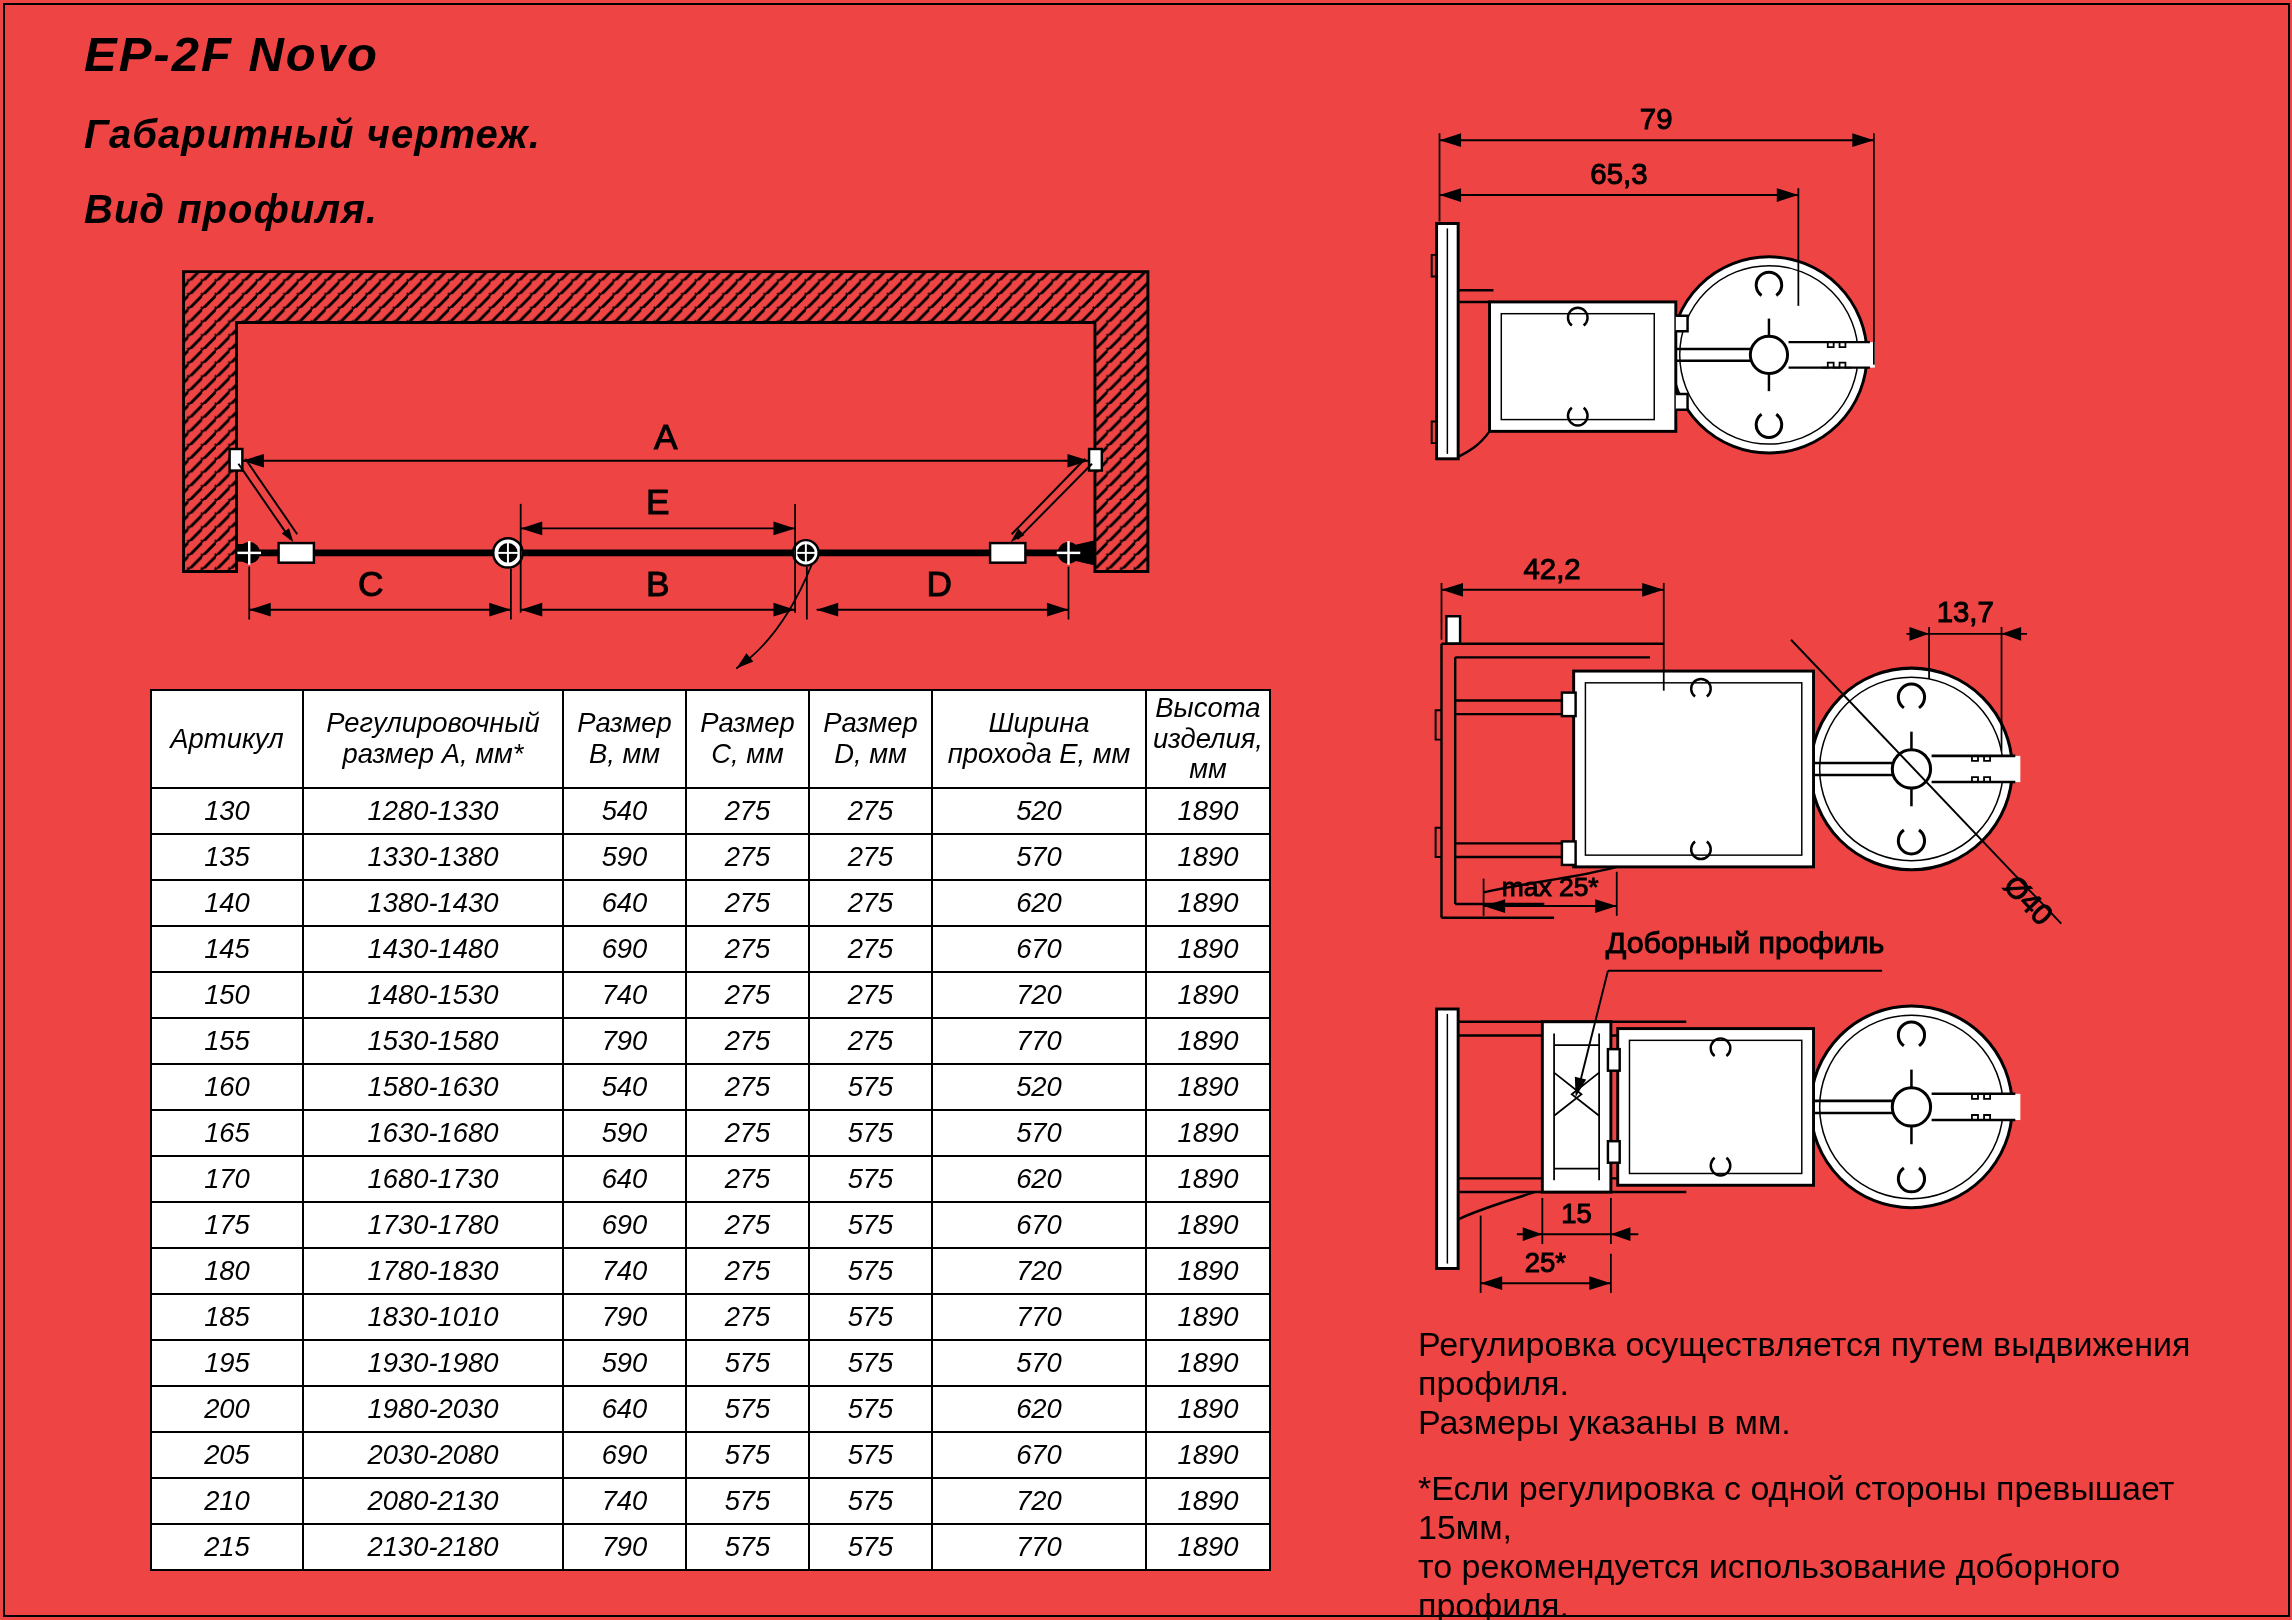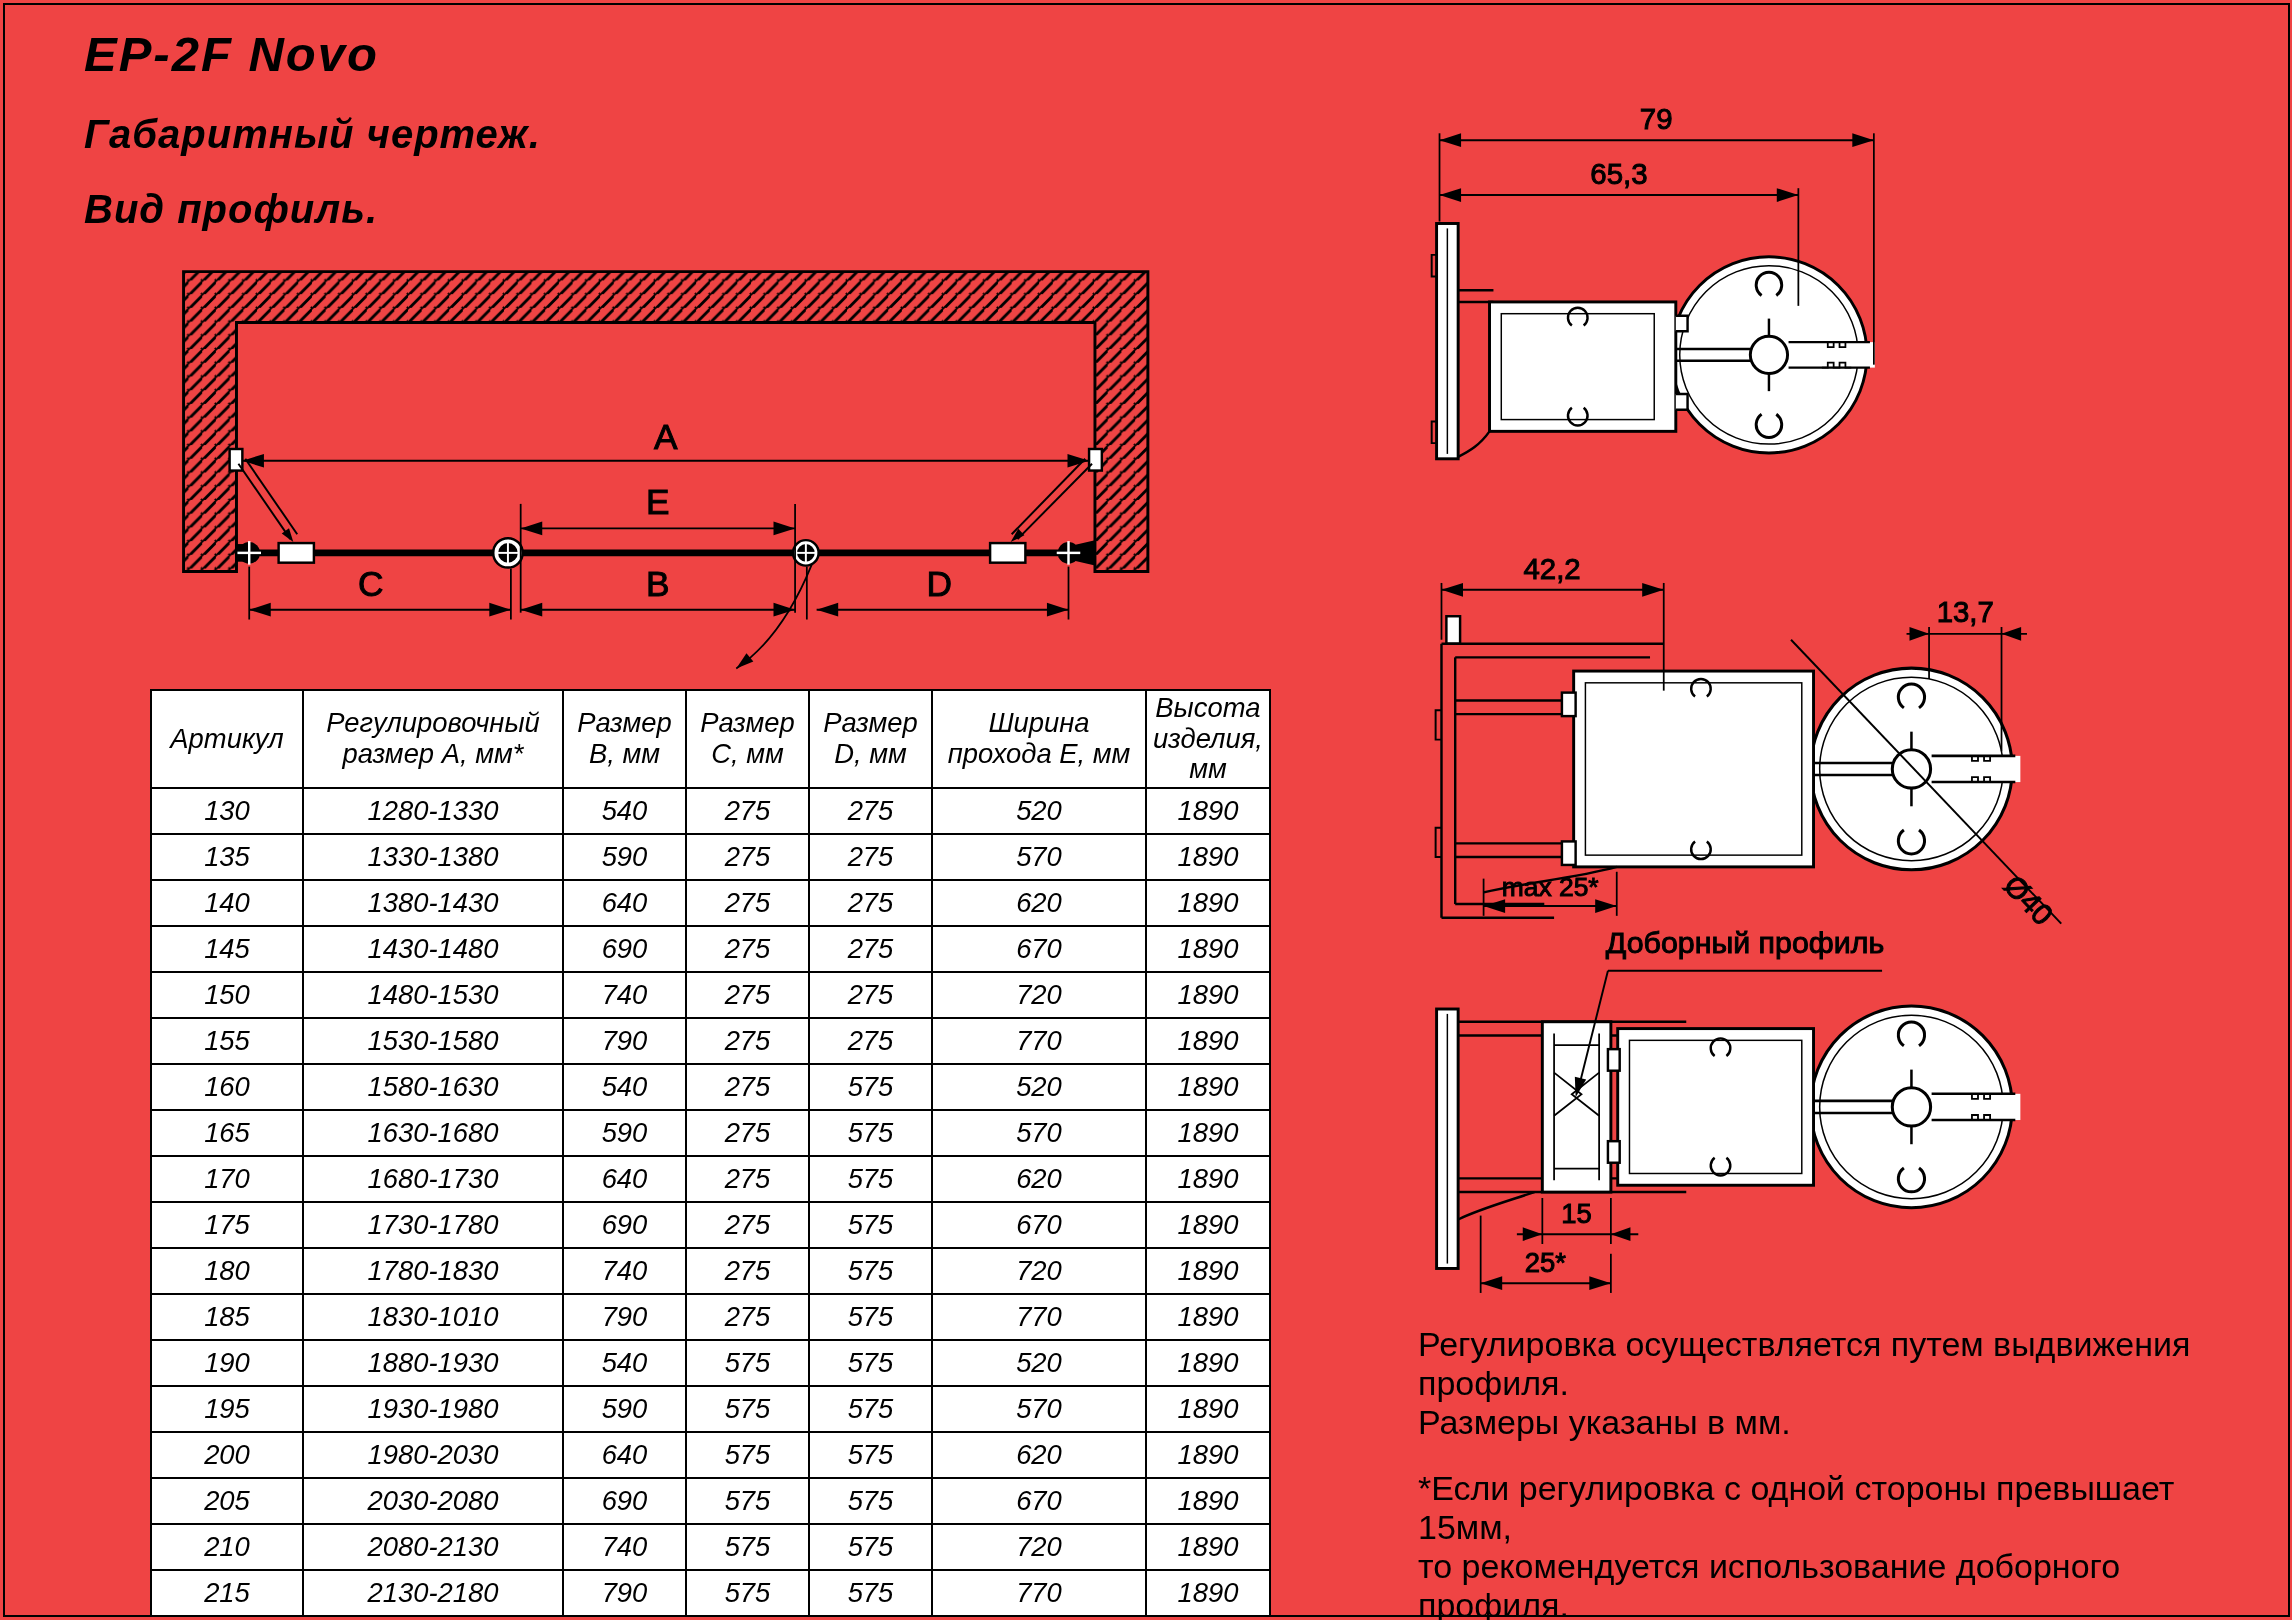--- a/index.html
+++ b/index.html
@@ -49,21 +49,21 @@
 </style>
 </head>
 <body>
 
 <div class="page">
   <div class="frame"></div>
 
   <div class="titleblock">
     <div class="doc-title">EP-2F Novo</div>
     <div class="doc-sub">Габаритный чертеж.</div>
-    <div class="doc-sub">Вид профиль.</div>
+    <div class="doc-sub">Вид профиля.</div>
   </div>
 
   <svg class="abs" style="left:147px;top:253px;" width="1059" height="441" viewBox="0 0 1080 450" xmlns="http://www.w3.org/2000/svg">
     <defs>
       <pattern id="hatch" width="14" height="14" patternUnits="userSpaceOnUse">
         <path d="M0,15.5 L15.5,0 M-4,4 L4,-4 M10,18 L18,10" stroke="#000" stroke-width="3" fill="none"></path>
       </pattern>
     </defs>
     <g stroke="#000">
 
@@ -262,29 +262,20 @@
           <td>720</td>
           <td>1890</td>
         </tr>
         <tr>
           <td>185</td>
           <td>1830-1010</td>
           <td>790</td>
           <td>275</td>
           <td>575</td>
           <td>770</td>
-          <td>1890</td>
-        </tr>
-        <tr>
-          <td>190</td>
-          <td>1880-1930</td>
-          <td>540</td>
-          <td>575</td>
-          <td>575</td>
-          <td>520</td>
           <td>1890</td>
         </tr>
         <tr>
           <td>195</td>
           <td>1930-1980</td>
           <td>590</td>
           <td>575</td>
           <td>575</td>
           <td>570</td>
           <td>1890</td>

